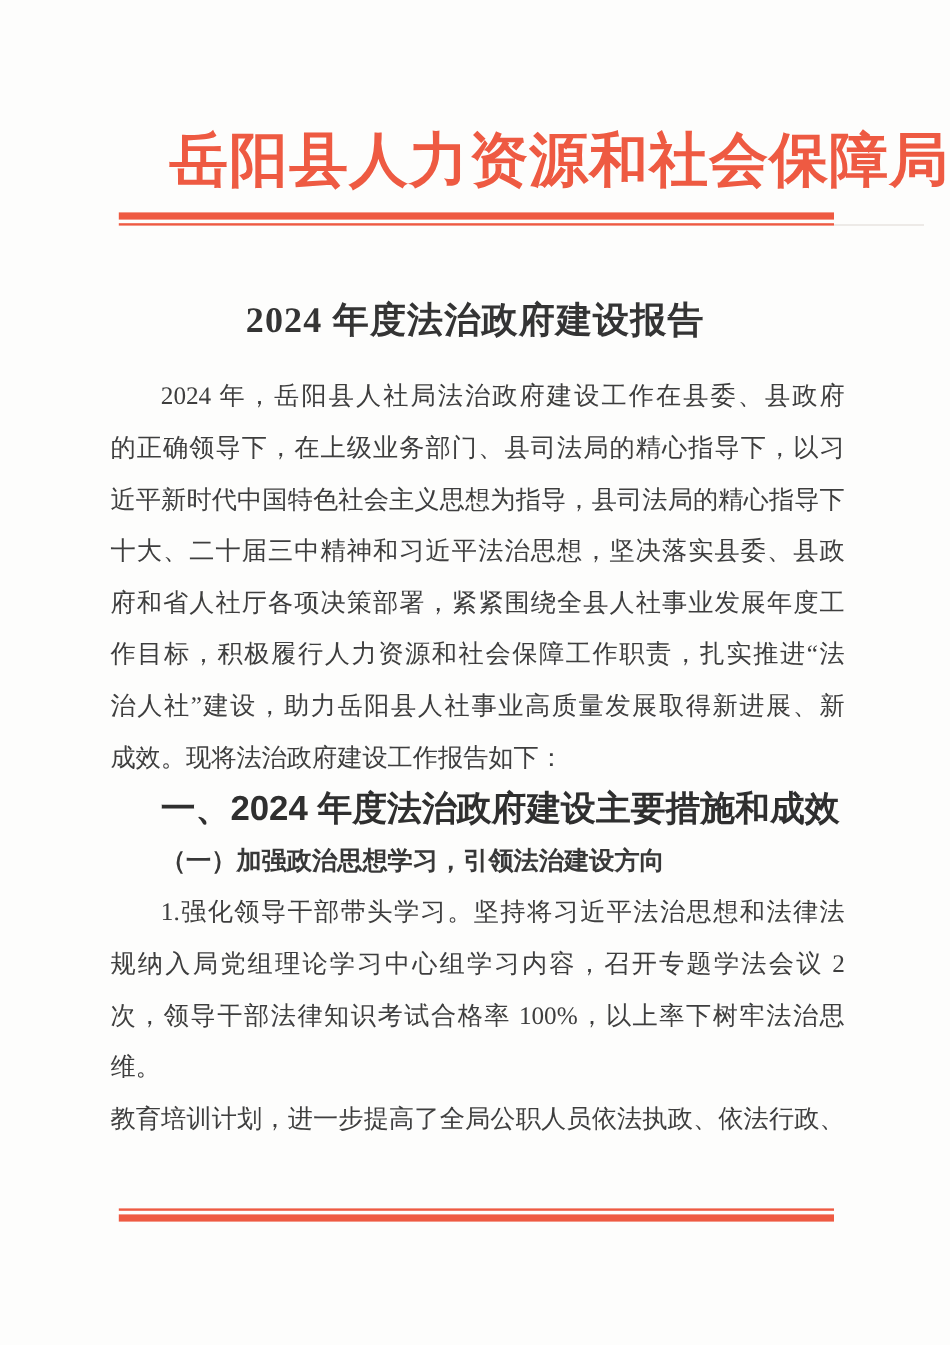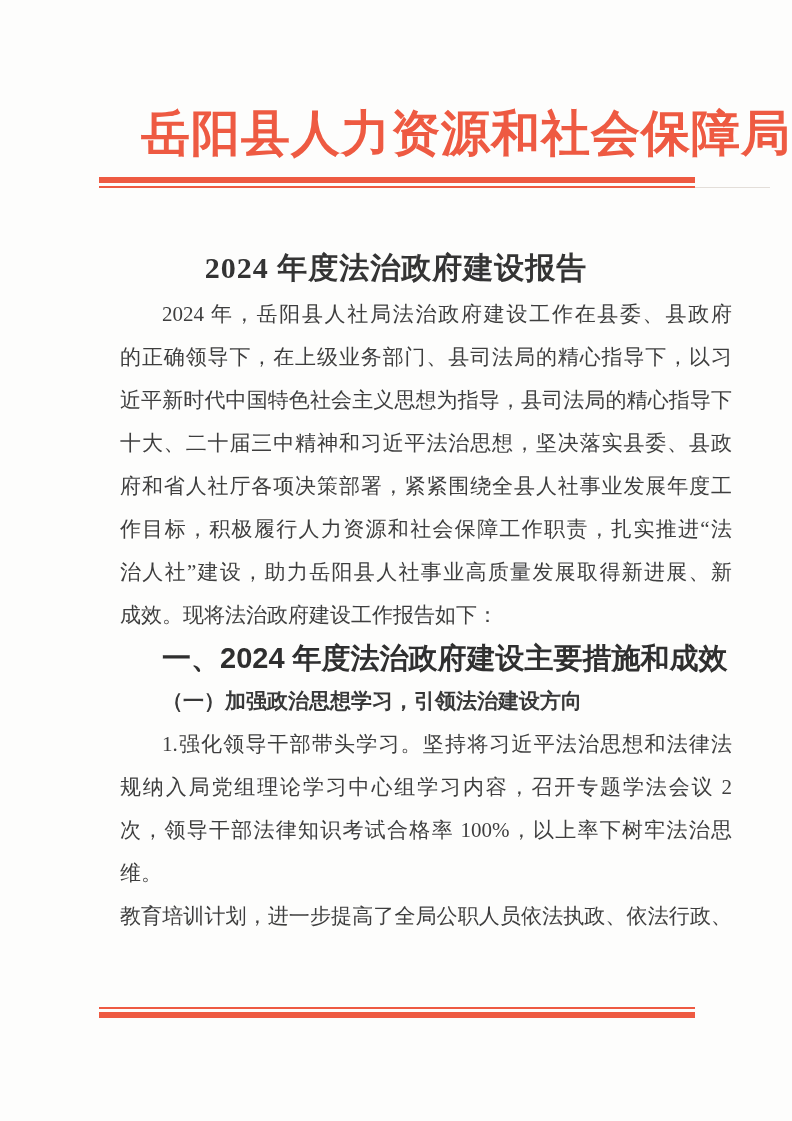--- a/index.html
+++ b/index.html
@@ -44,24 +44,23 @@
     text-align:center;
     font-size:30px;line-height:38px;
     font-weight:bold;
     color:var(--title-ink);
     letter-spacing:1px;
     white-space:nowrap;
     margin-top:32px;
   }
   
   .body-block{
-    position:absolute;top:293px;left:92px;width:612px;
+    position:absolute;top:309px;left:92px;width:612px;
     font-size:21px;
     color:var(--ink);
-    margin-left:28px;
   }
   .ln{
     height:43px;line-height:43px;
     text-align:left;
   }
   .just{
     text-align:justify;
     text-align-last:justify;
   }
   .indent{text-indent:42px;}

